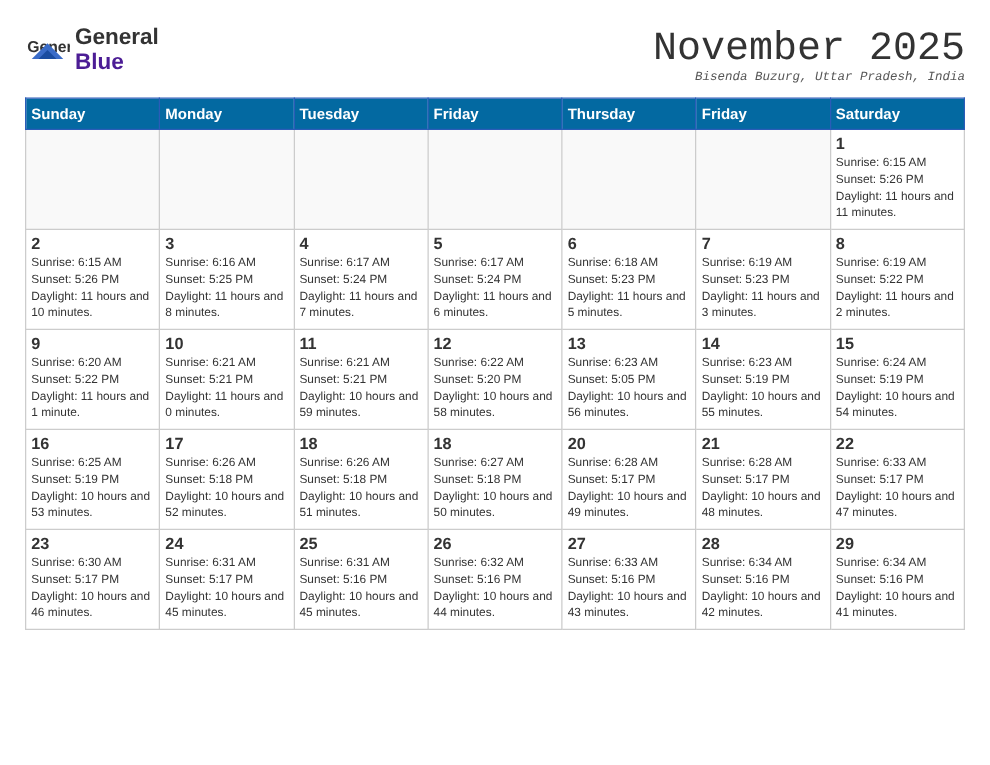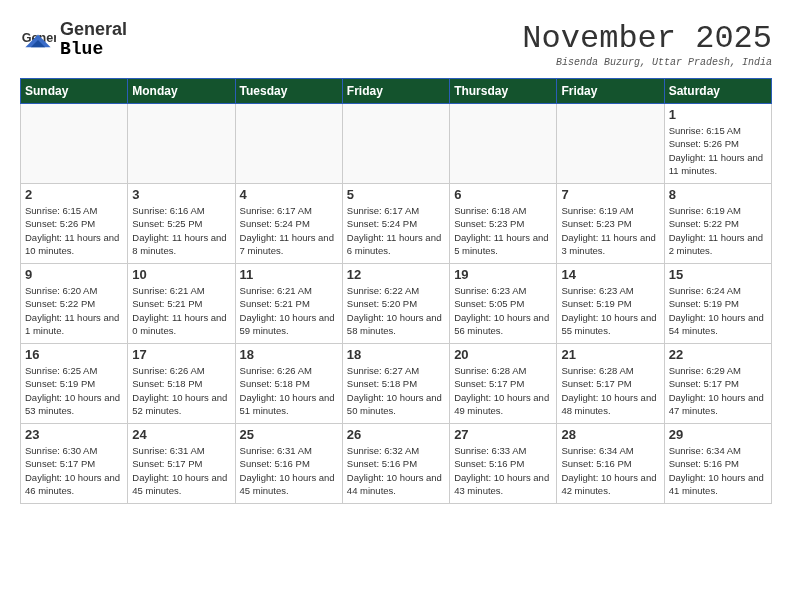--- a/index.html
+++ b/index.html
@@ -47,21 +47,21 @@
       font-size: 10px;
       color: #555;
       font-style: italic;
     }
     .calendar {
       width: 100%;
       border-collapse: collapse;
       border: 1px solid #ccc;
     }
     .calendar th {
-      background-color: #14532d;
+      background-color: #0369a1;
       color: white;
       padding: 5px 4px;
       font-size: 12px;
       font-weight: bold;
       border: 1px solid #2a5cb8;
       text-align: left;
     }
     .calendar td {
       border: 1px solid #ccc;
       vertical-align: top;
@@ -95,21 +95,21 @@
 
 <div class="header-area">
   <div class="logo">
     <svg class="logo-icon" viewBox="0 0 40 40">
       <text x="2" y="22" font-size="14" font-weight="bold" fill="#333">General</text>
       <polygon points="6,28 20,14 34,28" fill="#3a6cc8"></polygon>
       <polygon points="12,28 20,20 28,28" fill="#1a4ca0"></polygon>
     </svg>
     <div class="logo-text">
       <div><span>General</span></div>
-      <div style="color:#000000; font-weight:bold;font-family:Liberation Mono, monospace;">Blue</div>
+      <div style="color:#4c1d95; font-weight:bold;">Blue</div>
     </div>
   </div>
   <div class="title-area">
     <div class="month-title">November 2025</div>
     <div class="location-title">Bisenda Buzurg, Uttar Pradesh, India</div>
   </div>
 </div>
 
 <table class="calendar">
   <thead>
@@ -201,21 +201,21 @@
 Sunset: 5:21 PM
 Daylight: 10 hours and 59 minutes.</div>
         </td>
         <td>
           <span class="day-number">12</span>
           <div class="day-info">Sunrise: 6:22 AM
 Sunset: 5:20 PM
 Daylight: 10 hours and 58 minutes.</div>
         </td>
         <td>
-          <span class="day-number">19</span>
+          <span class="day-number">13</span>
           <div class="day-info">Sunrise: 6:23 AM
 Sunset: 5:05 PM
 Daylight: 10 hours and 56 minutes.</div>
         </td>
         <td>
           <span class="day-number">14</span>
           <div class="day-info">Sunrise: 6:23 AM
 Sunset: 5:19 PM
 Daylight: 10 hours and 55 minutes.</div>
         </td>
@@ -258,21 +258,21 @@
 Daylight: 10 hours and 49 minutes.</div>
         </td>
         <td>
           <span class="day-number">21</span>
           <div class="day-info">Sunrise: 6:28 AM
 Sunset: 5:17 PM
 Daylight: 10 hours and 48 minutes.</div>
         </td>
         <td>
           <span class="day-number">22</span>
-          <div class="day-info">Sunrise: 6:29 AM
+          <div class="day-info">Sunrise: 6:33 AM
 Sunset: 5:17 PM
 Daylight: 10 hours and 47 minutes.</div>
         </td>
       </tr>
       <tr>
         <td>
           <span class="day-number">23</span>
           <div class="day-info">Sunrise: 6:30 AM
 Sunset: 5:17 PM
 Daylight: 10 hours and 46 minutes.</div>

